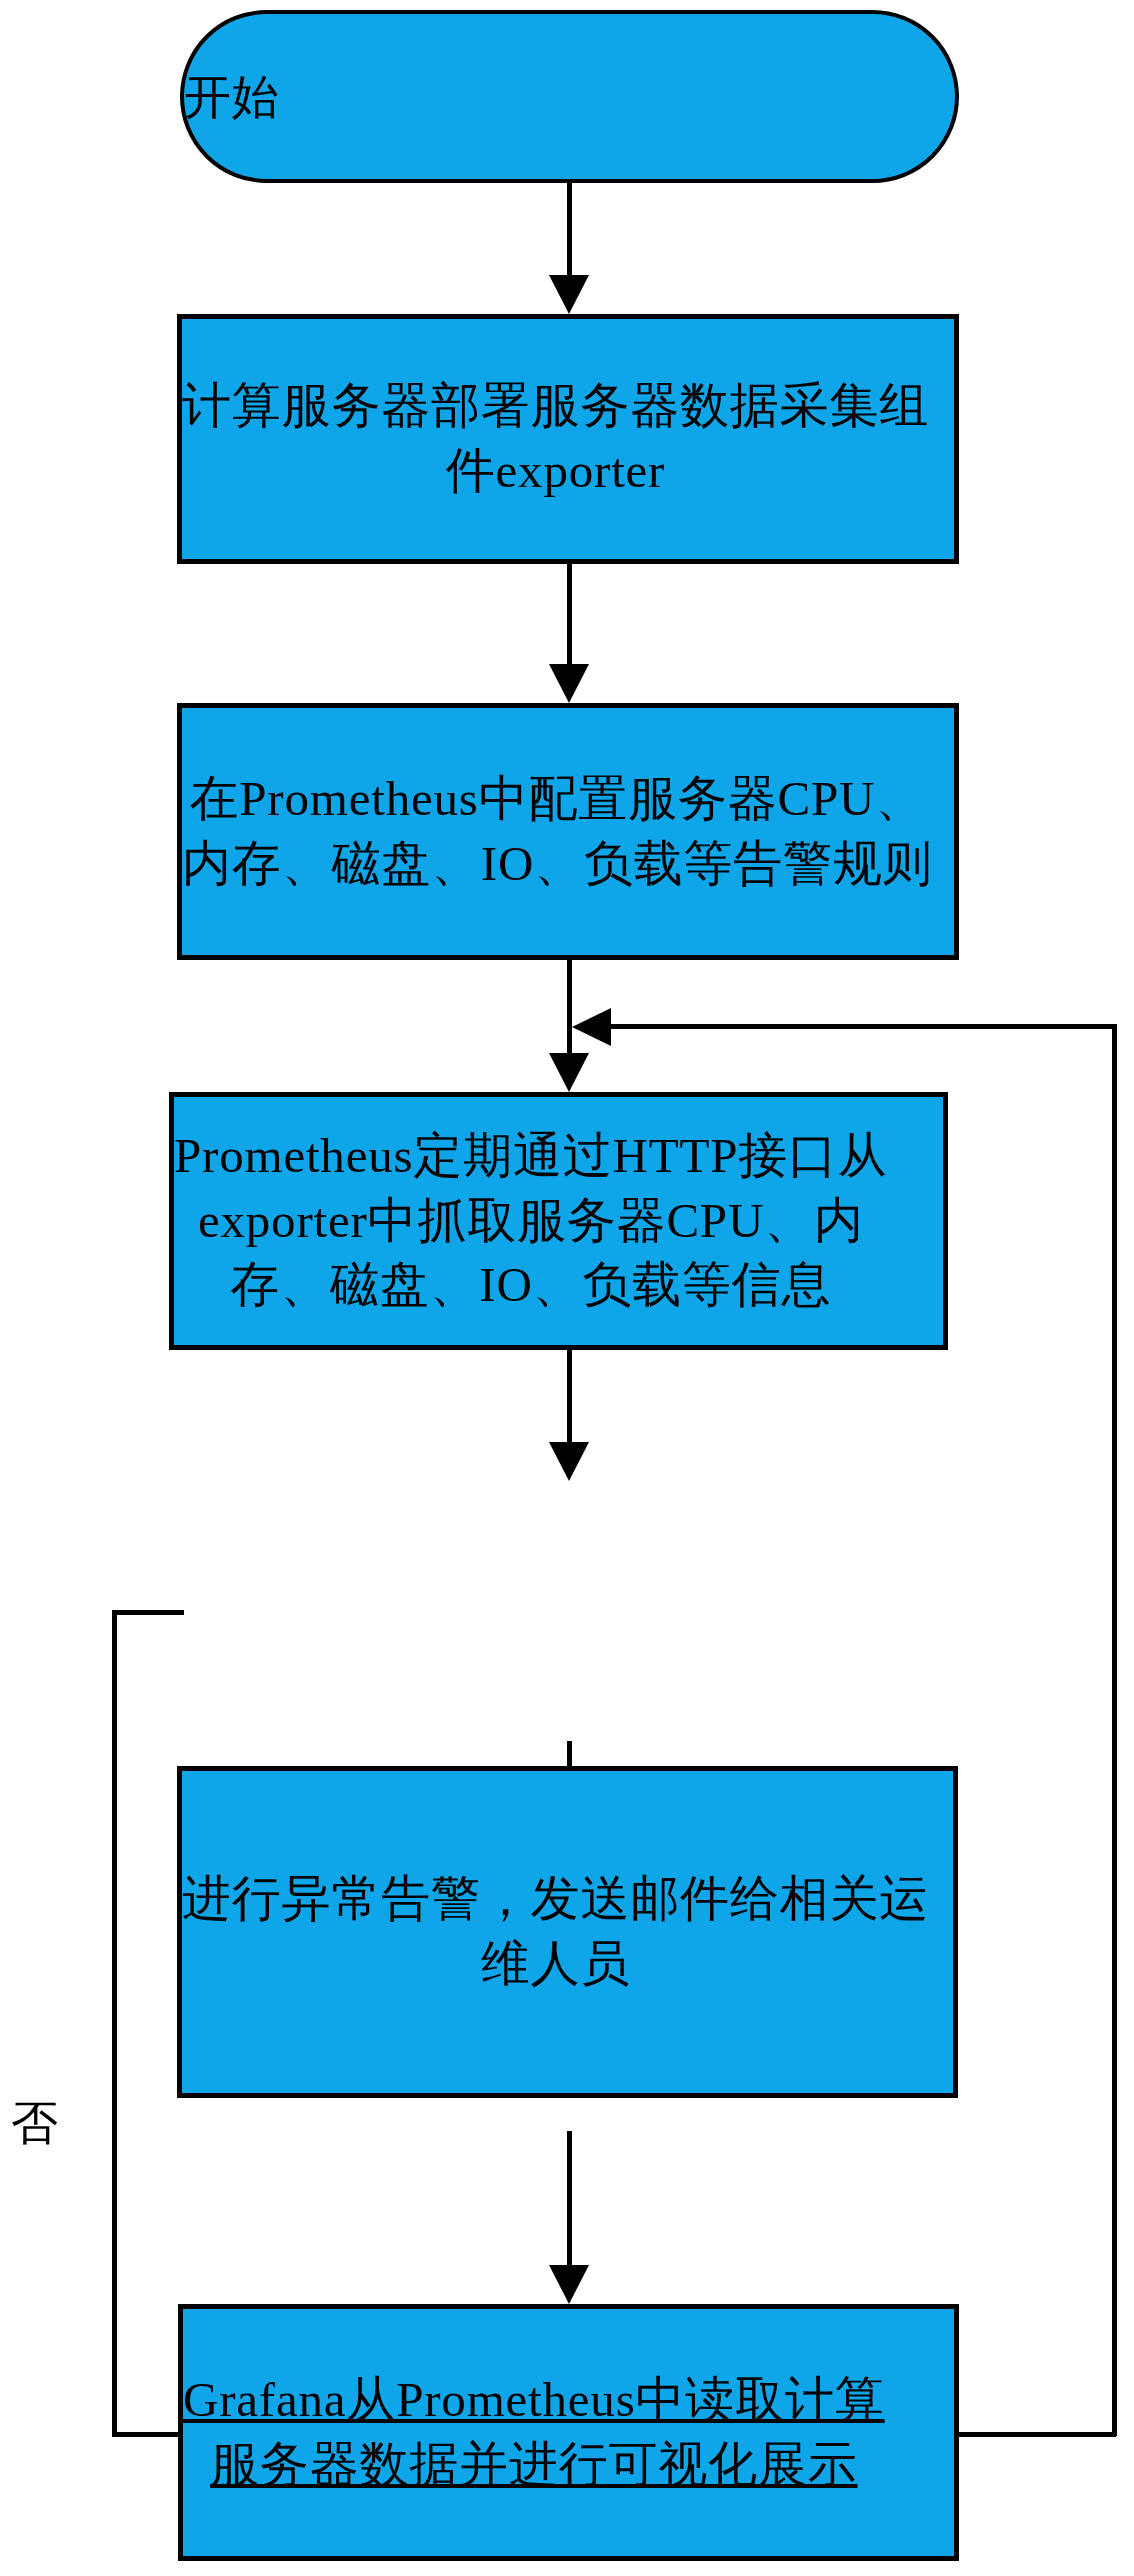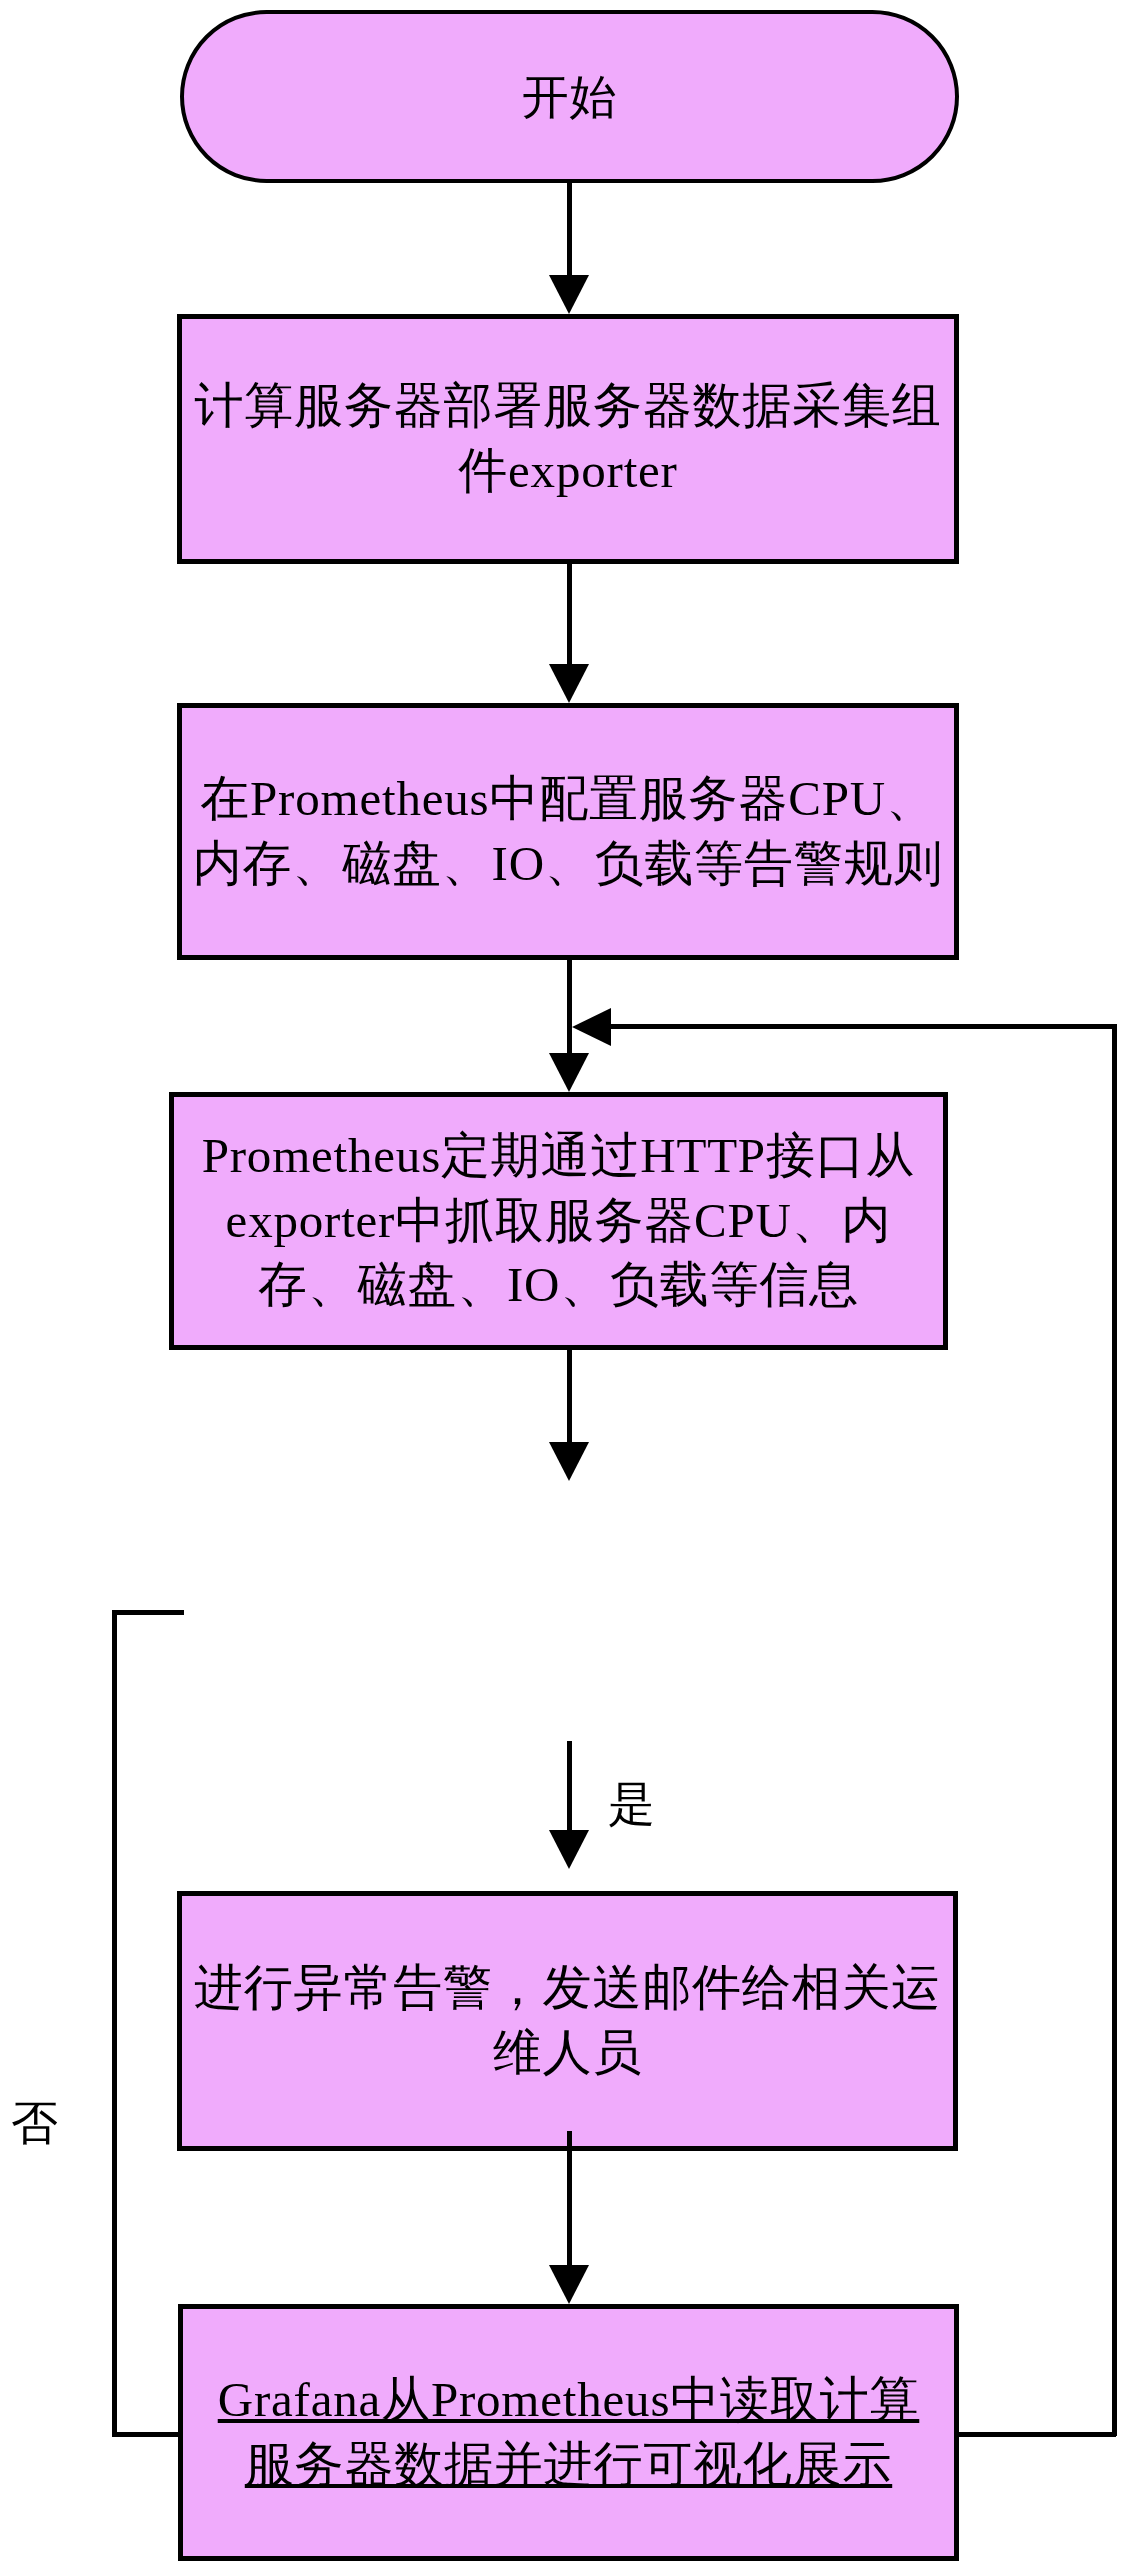--- a/index.html
+++ b/index.html
@@ -9,24 +9,24 @@
     height: 2576px;
     background: #ffffff;
     font-family: "Liberation Serif", "DejaVu Serif", serif;
     color: #000000;
     overflow: hidden;
   }
   .node {
     position: absolute;
     box-sizing: border-box;
     border: 5.5px solid #000000;
-    background: #f0abfc;
+    background: #0ea5e9;
     display: flex;
     align-items: center;
-    justify-content: center;
+    justify-content: flex-start;
     text-align: center;
   }
   .node-text {
     white-space: pre-line;
     font-size: 49px;
     line-height: 1.32;
     letter-spacing: 0.8px;
   }
   .terminator { border-radius: 87px; border-width: 4.7px; }
   .terminator .node-text { font-size: 47px; }
@@ -104,21 +104,21 @@
 
   <div class="shaft-v" style="left:567px; top:1741px; height:93px;"></div>
   <div class="arrow-down" style="left:549px; top:1830px;"></div>
   <div class="edge-label" style="left:608px; top:1781px;">是</div>
 
   <div class="shaft-h" style="left:112px; top:1610px; width:72px;"></div>
   <div class="shaft-v" style="left:112px; top:1610px; height:827px;"></div>
   <div class="shaft-h" style="left:112px; top:2432px; width:68px;"></div>
   <div class="edge-label" style="left:11px; top:2100px;">否</div>
 
-  <div class="node" style="left:177px; top:1891px; width:781px; height:260px;">
+  <div class="node" style="left:177px; top:1766px; width:781px; height:332px;">
     <span class="node-text">进行异常告警，发送邮件给相关运
 维人员</span>
   </div>
 
   <div class="shaft-v" style="left:567px; top:2131px; height:139px;"></div>
   <div class="arrow-down" style="left:549px; top:2265px;"></div>
 
   <div class="node" style="left:178px; top:2304px; width:781px; height:257px;text-decoration:underline;">
     <span class="node-text">Grafana从Prometheus中读取计算
 服务器数据并进行可视化展示</span>

